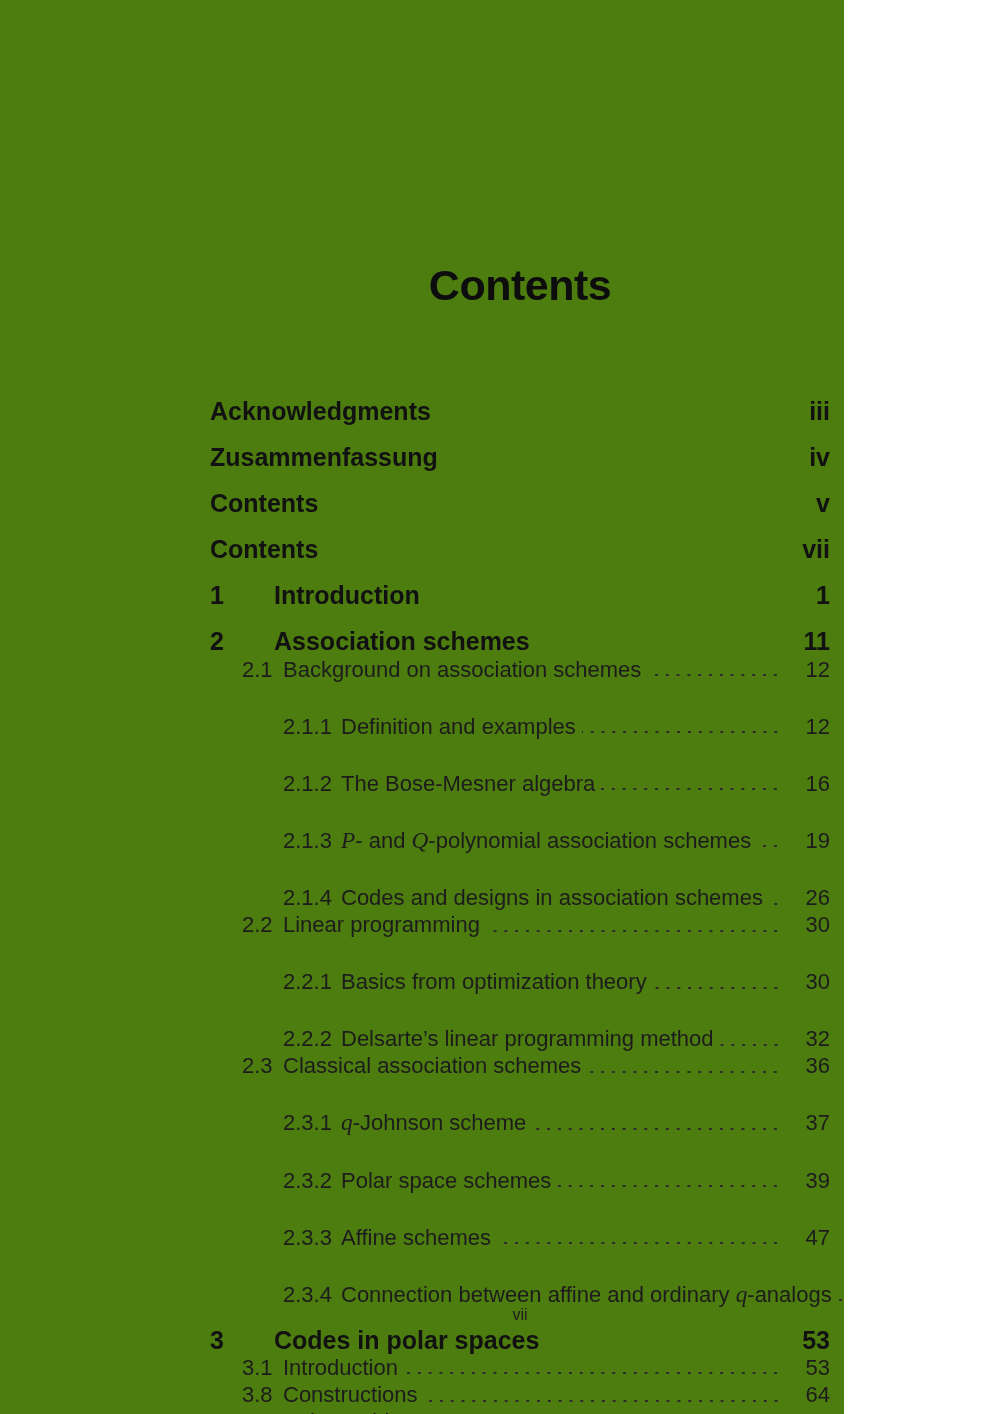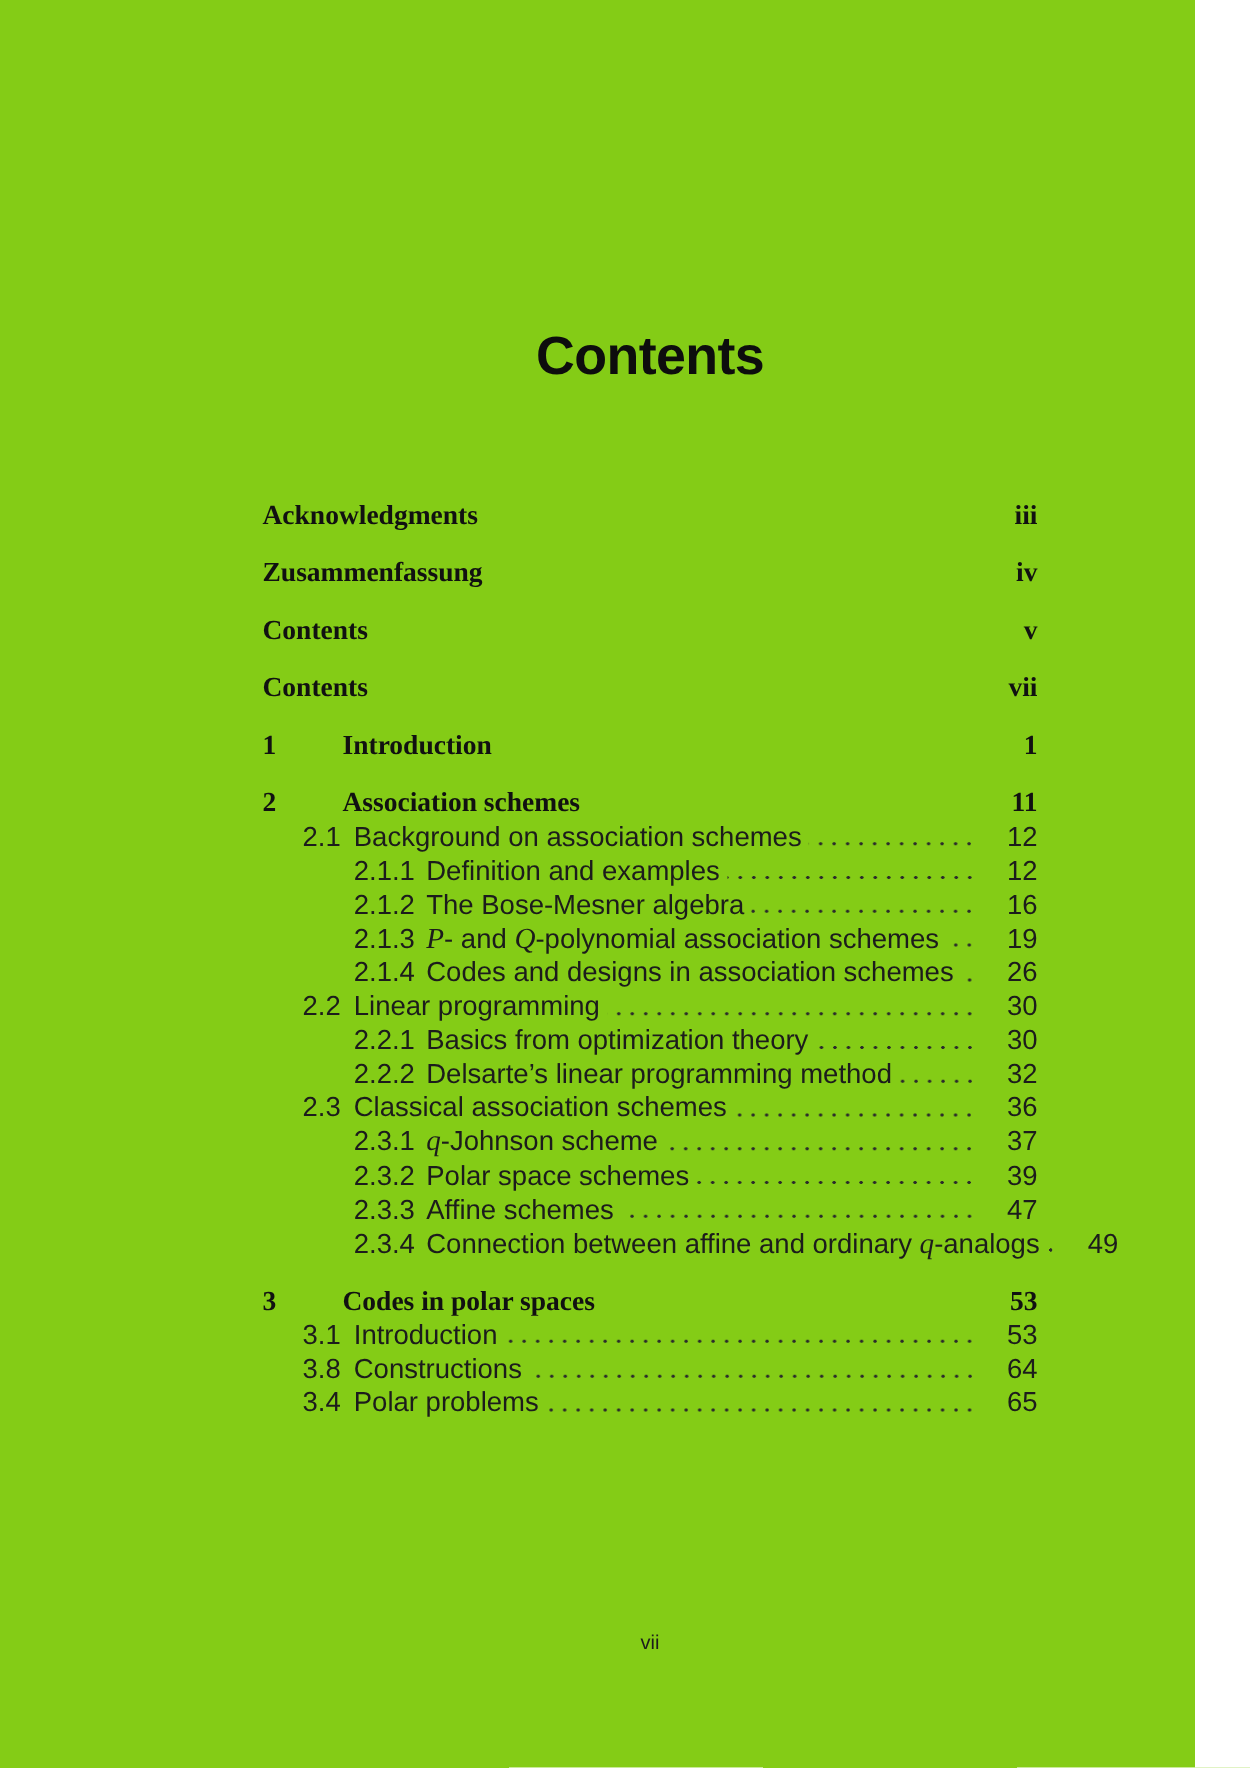--- a/index.html
+++ b/index.html
@@ -4,23 +4,23 @@
 <style>
   html, body {
     margin: 0;
     padding: 0;
     background: #ffffff;
     font-family: "Liberation Sans", "DejaVu Sans", sans-serif;
     color: #1c1c1c;
   }
   .page {
     position: relative;
-    width: 956px;
+    width: 844px;
     height: 1414px;
-    background: #84cc16;
+    background: #4d7c0f;
     overflow: hidden;
   }
   .page-title {
     position: absolute;
     top: 264px;
     left: 210px;
     width: 620px;
     margin: 0;
     text-align: center;
     font-size: 43px;
@@ -39,28 +39,27 @@
     display: flex;
     align-items: baseline;
     height: 27.1px;
     line-height: 27.1px;
     font-size: 22px;
     white-space: nowrap;
   }
   .row.gap { margin-top: 19px; gap: 32px; }
   .row.fm, .row.chapter {
     font-weight: 700;
-    font-size: 22px;
+    font-size: 25px;
     color: #111111;
-    font-family: Liberation Serif, serif;
   }
   .row.chapter .num { width: 32px; flex: none; }
   .row.section { padding-left: 32px; }
   .row.section .num { width: 41px; flex: none; }
-  .row.subsection { padding-left: 73px; }
+  .row.subsection { padding-left: 73px; margin-top: 30px; }
   .row.subsection .num { width: 58px; flex: none; }
   .label { flex: none; }
   .math {
     font-family: "Liberation Serif", "DejaVu Serif", serif;
     font-style: italic;
     font-size: 1.06em;
   }
   .leader {
     flex: 1 1 auto;
     align-self: stretch;

